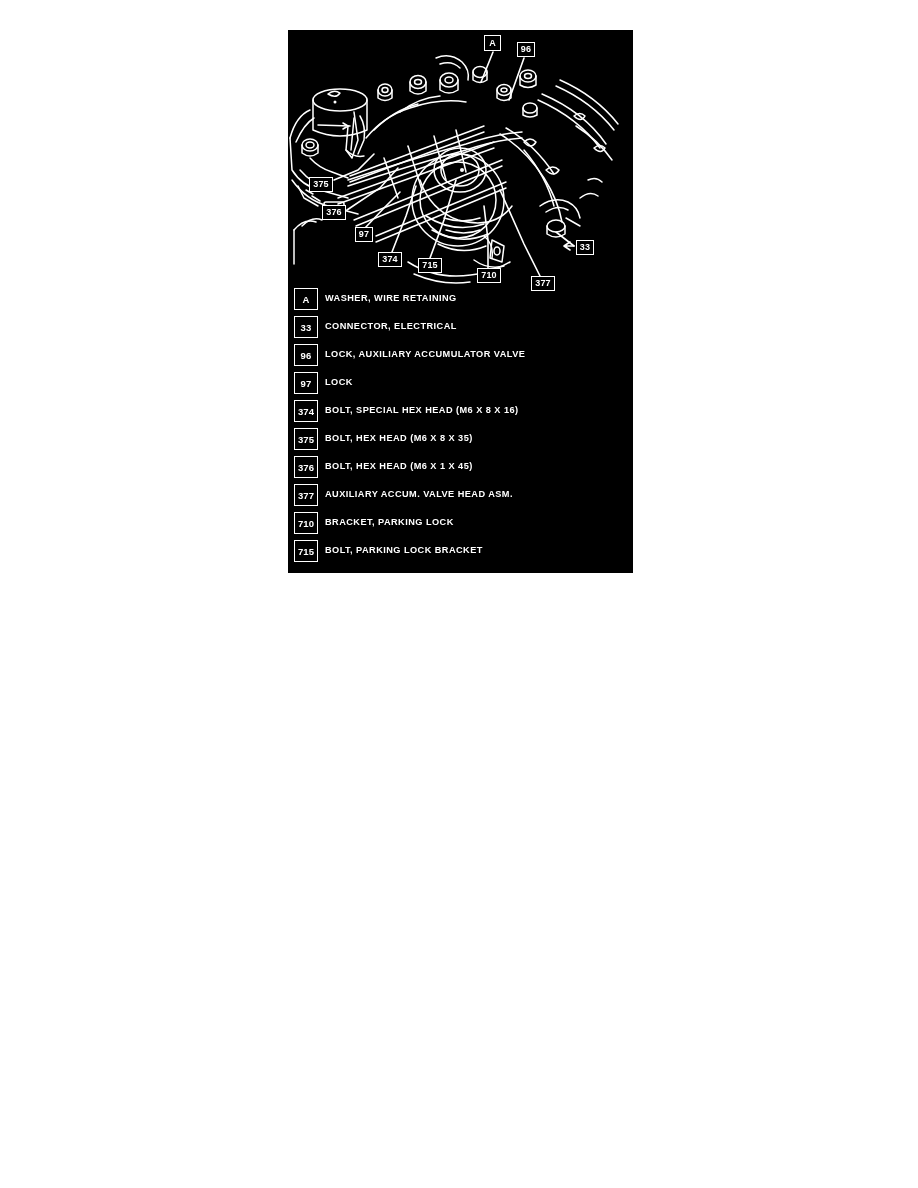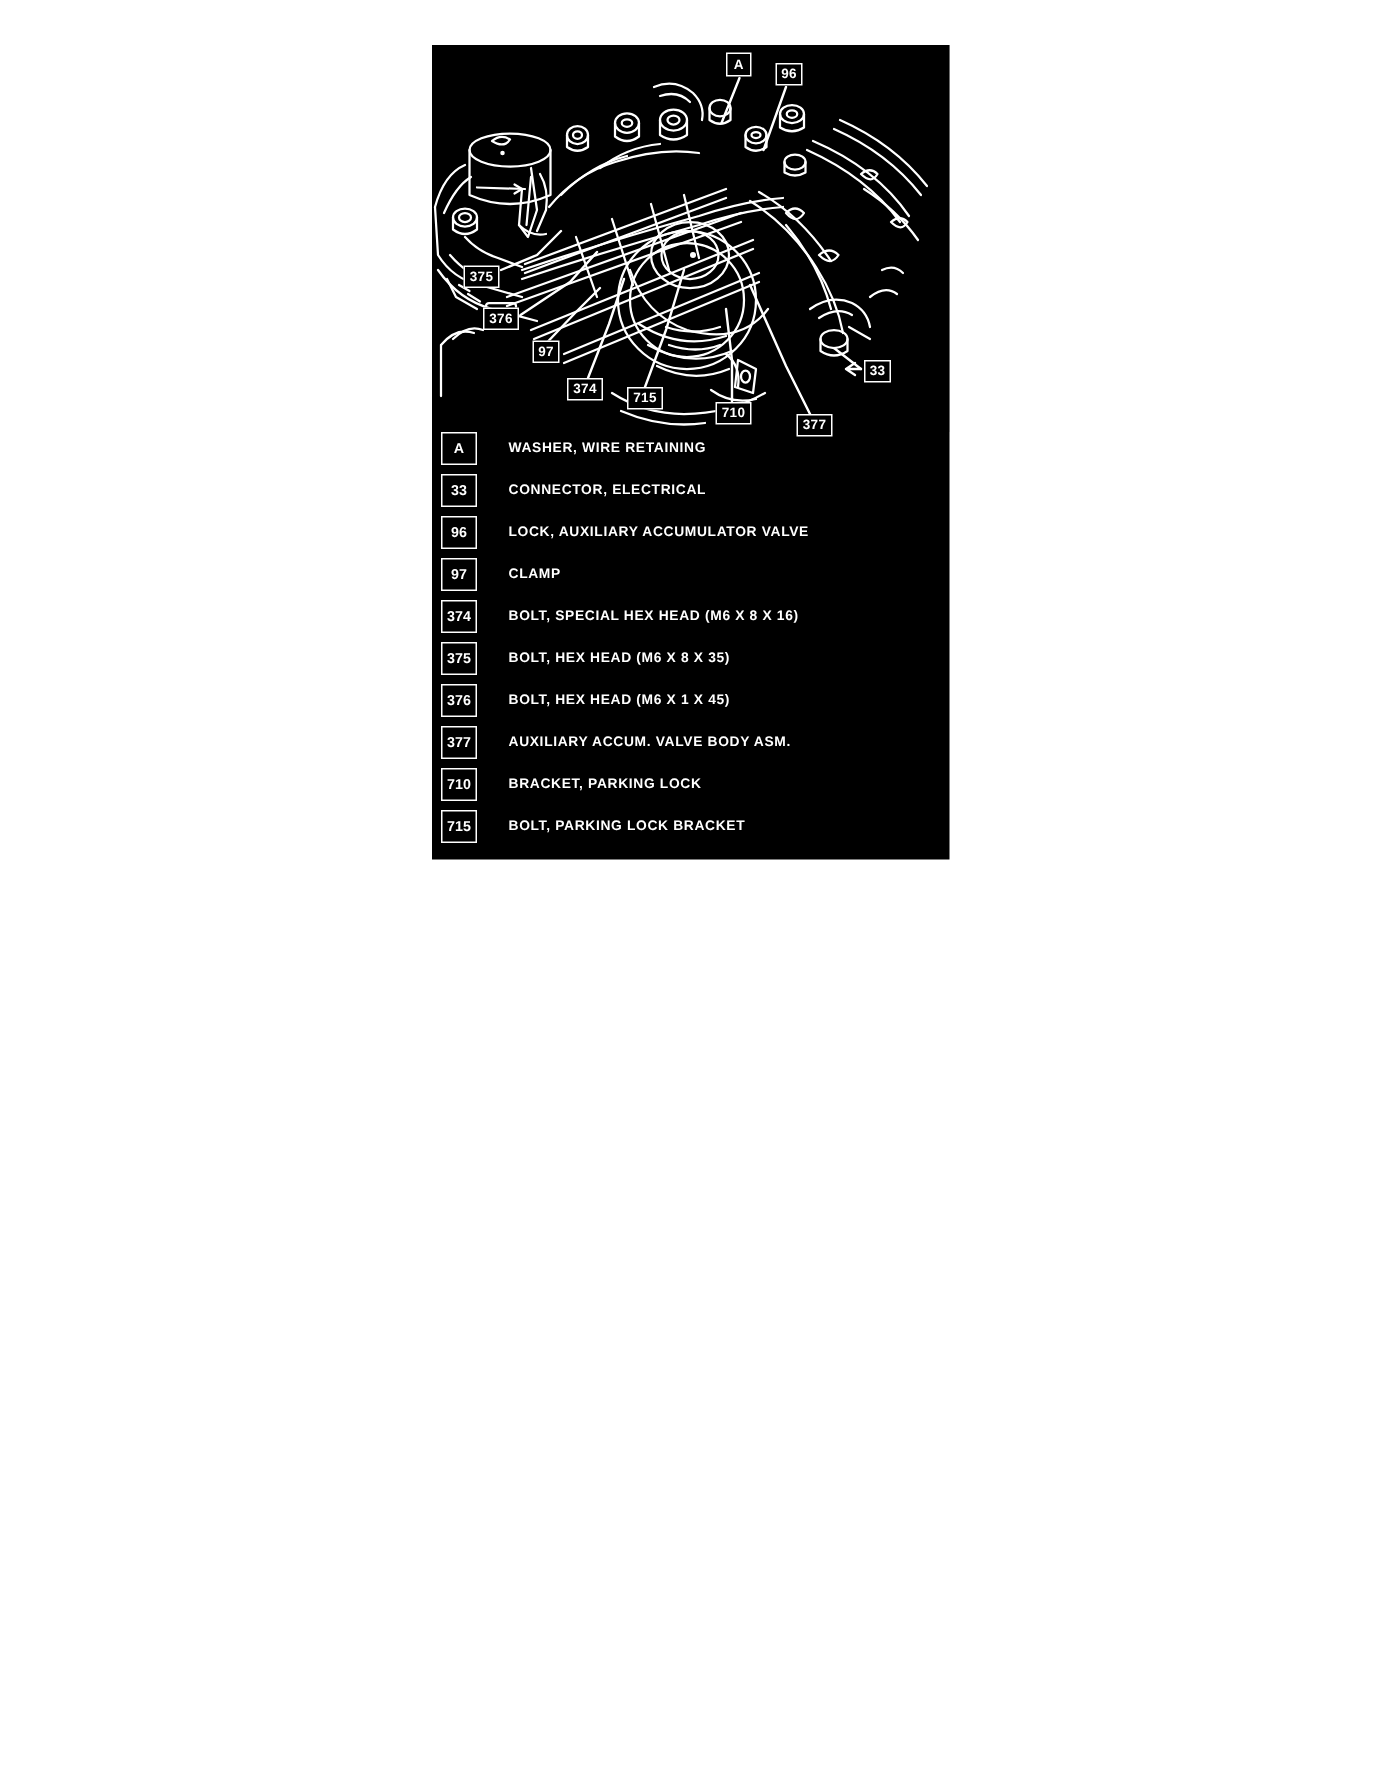--- a/index.html
+++ b/index.html
@@ -91,21 +91,21 @@
     font-size: 9.5px;
     font-weight: 700;
     letter-spacing: 0.1px;
     display: flex;
     align-items: center;
     justify-content: center;
     box-sizing: border-box;
   }
   .legend-label {
     position: absolute;
-    left: 51px;
+    left: 37px;
     top: 5px;
     color: #ffffff;
     font-size: 9.2px;
     font-weight: 700;
     letter-spacing: 0.45px;
     white-space: nowrap;
     font-stretch: condensed;
   }
 </style>
 </head>
@@ -286,37 +286,37 @@
       <div class="legend-row" style="top: 28px;">
         <div class="legend-key">33</div>
         <div class="legend-label">CONNECTOR, ELECTRICAL</div>
       </div>
       <div class="legend-row" style="top: 56px;">
         <div class="legend-key">96</div>
         <div class="legend-label">LOCK, AUXILIARY ACCUMULATOR VALVE</div>
       </div>
       <div class="legend-row" style="top: 84px;">
         <div class="legend-key">97</div>
-        <div class="legend-label">CLAMP</div>
+        <div class="legend-label">LOCK</div>
       </div>
       <div class="legend-row" style="top: 112px;">
         <div class="legend-key">374</div>
         <div class="legend-label">BOLT, SPECIAL HEX HEAD (M6 X 8 X 16)</div>
       </div>
       <div class="legend-row" style="top: 140px;">
         <div class="legend-key">375</div>
         <div class="legend-label">BOLT, HEX HEAD (M6 X 8 X 35)</div>
       </div>
       <div class="legend-row" style="top: 168px;">
         <div class="legend-key">376</div>
         <div class="legend-label">BOLT, HEX HEAD (M6 X 1 X 45)</div>
       </div>
       <div class="legend-row" style="top: 196px;">
         <div class="legend-key">377</div>
-        <div class="legend-label">AUXILIARY ACCUM. VALVE BODY ASM.</div>
+        <div class="legend-label">AUXILIARY ACCUM. VALVE HEAD ASM.</div>
       </div>
       <div class="legend-row" style="top: 224px;">
         <div class="legend-key">710</div>
         <div class="legend-label">BRACKET, PARKING LOCK</div>
       </div>
       <div class="legend-row" style="top: 252px;">
         <div class="legend-key">715</div>
         <div class="legend-label">BOLT, PARKING LOCK BRACKET</div>
       </div>
     </div>

